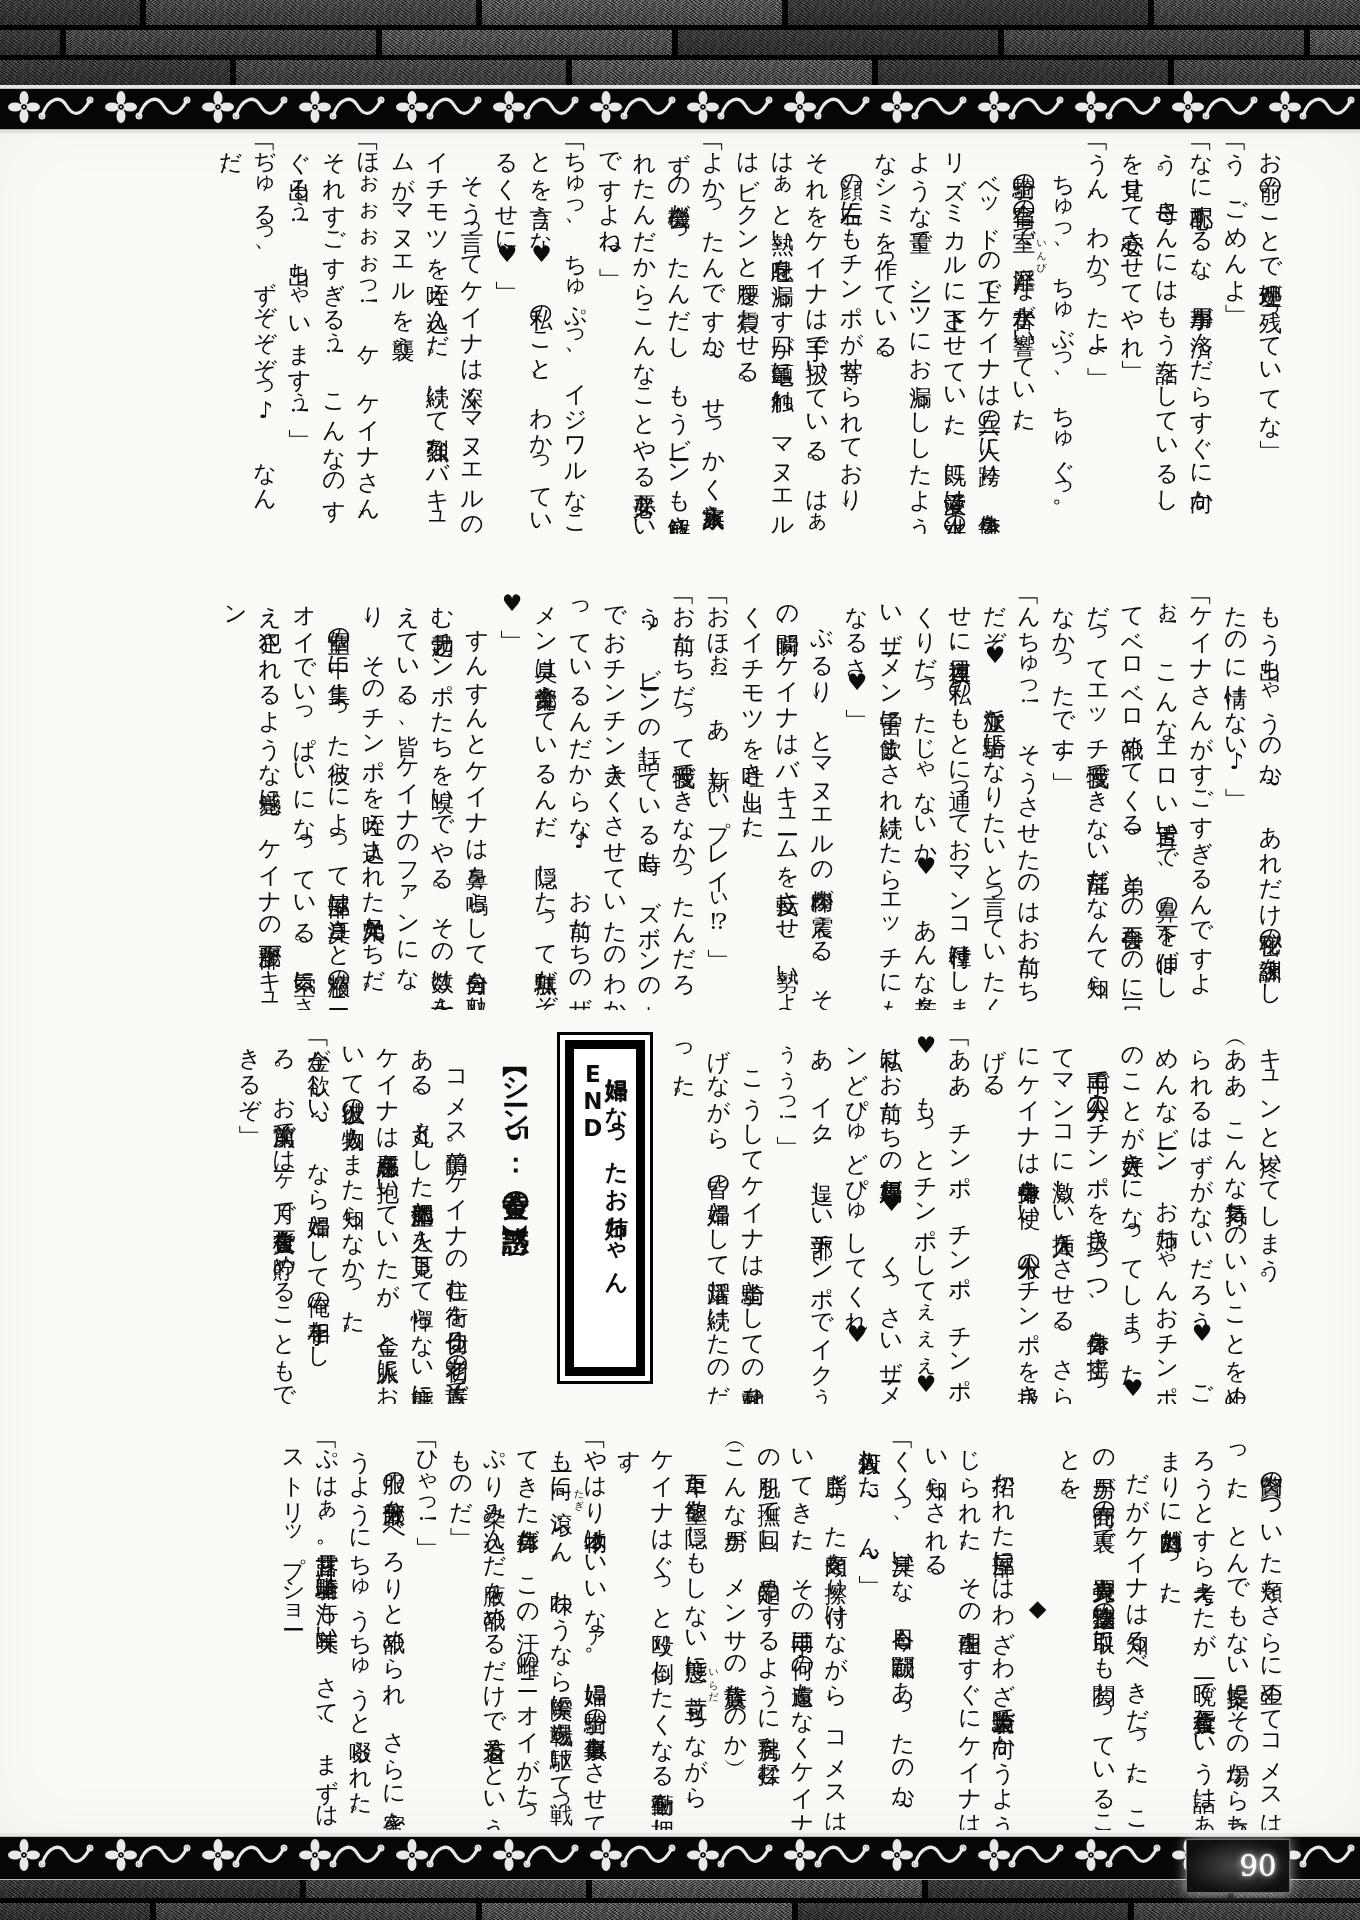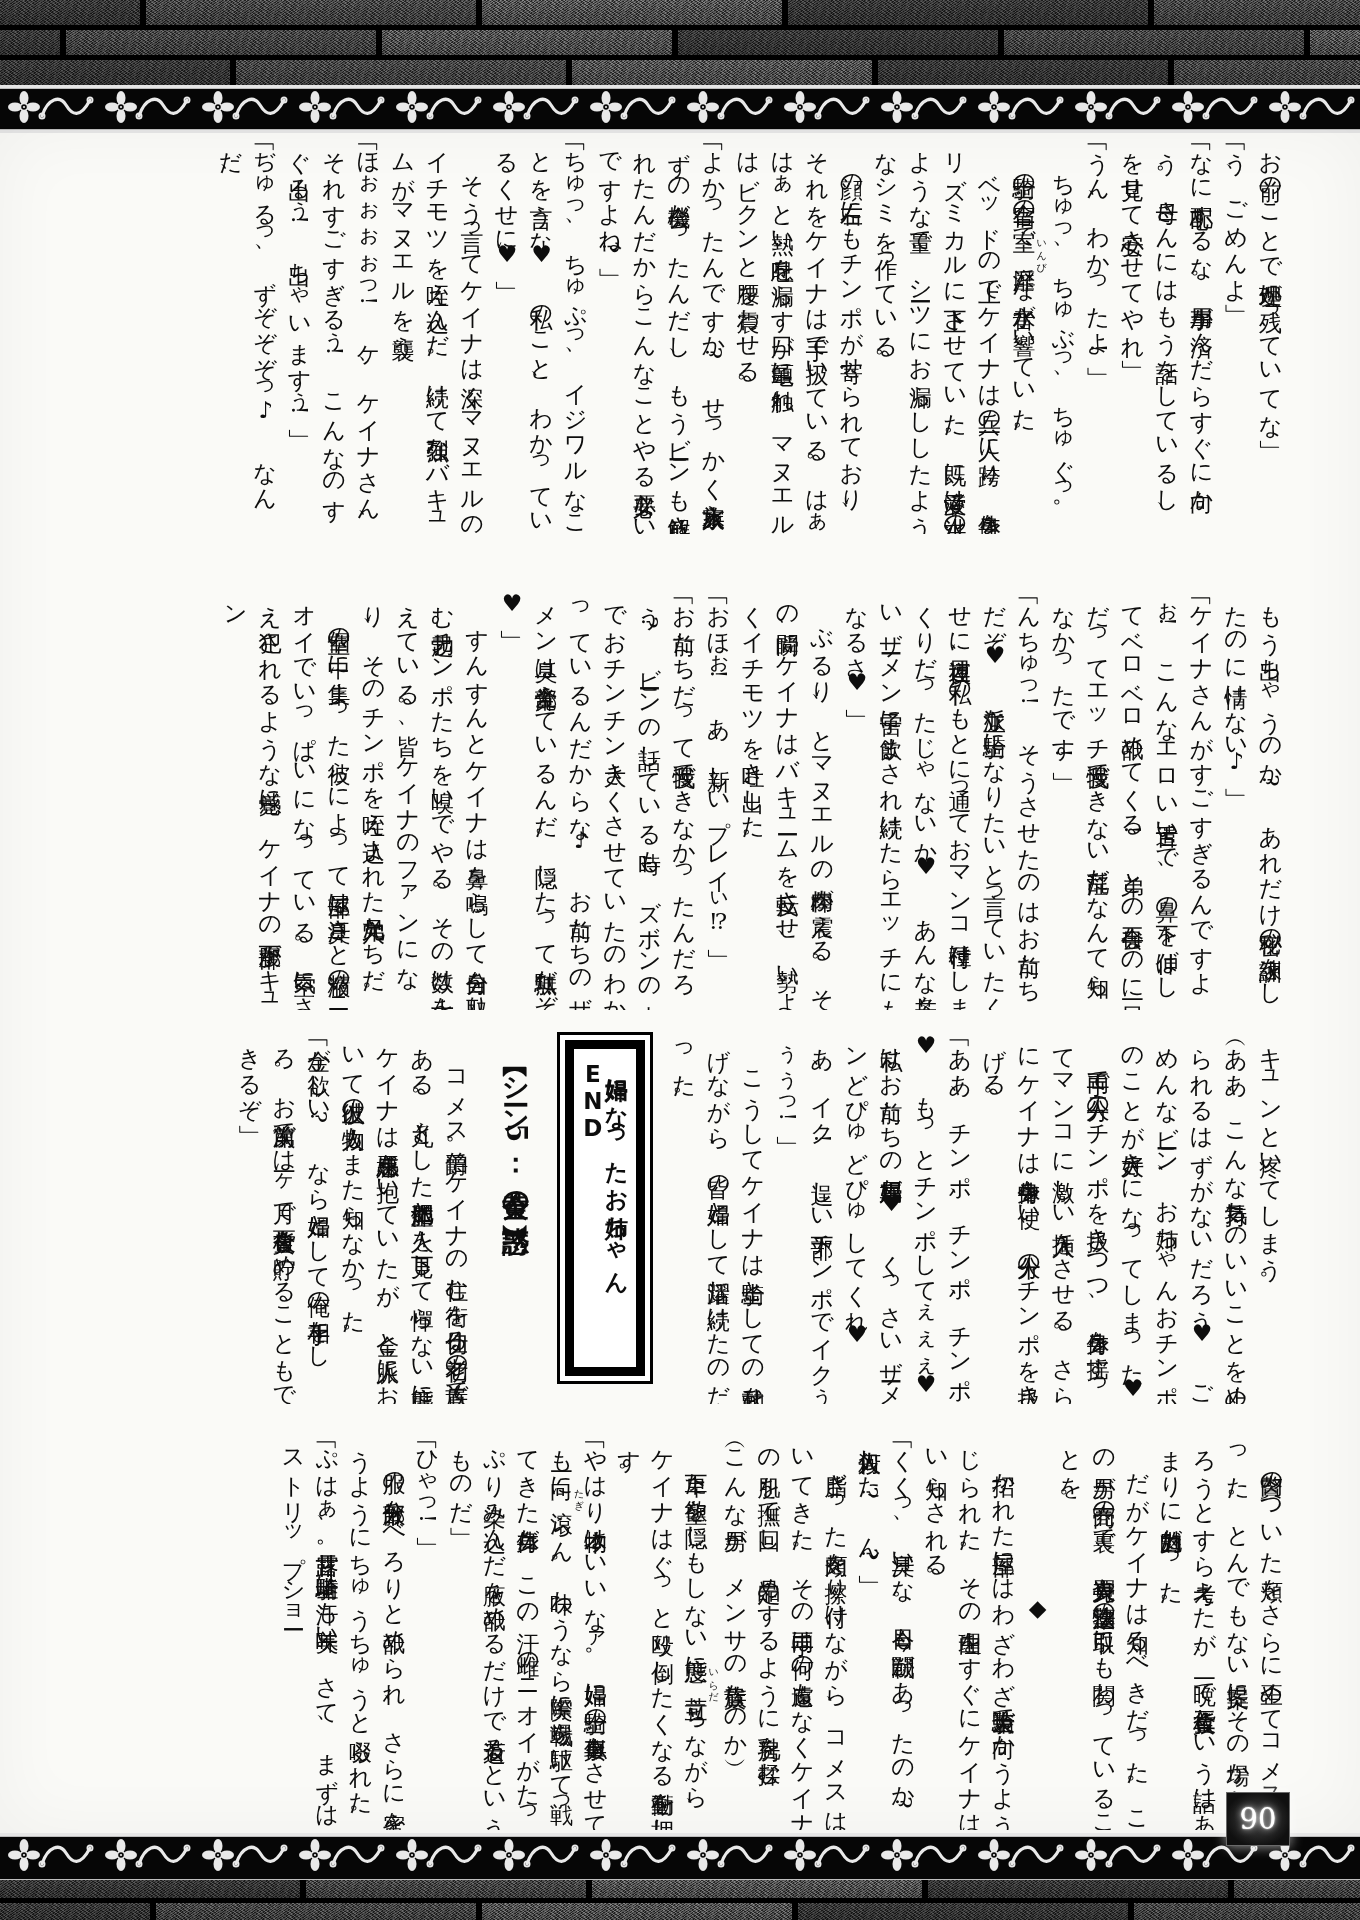--- a/index.html
+++ b/index.html
@@ -39,24 +39,24 @@
   
   .end-box{box-sizing:border-box;height:352px;margin:0 14px 0 24px;border:3px solid #000;
            padding:5px;background:#fff;}
   .end-inner{box-sizing:border-box;height:100%;border:9px solid #000;padding:12px 7px;
              font-family:"DejaVu Sans","Liberation Sans",sans-serif;font-weight:700;
              font-size:23px;line-height:1.05;text-orientation:upright;letter-spacing:1px;}
   
   .scene-heading{margin:0 18px 0 24px;padding:0;font-size:27px;font-weight:700;
                  text-indent:26px;letter-spacing:1px;}
   
-  .page-number-plate{position:absolute;top:1792px;right:70px;width:62px;height:52px;
+  .page-number-plate{position:absolute;top:1839px;right:70px;width:62px;height:52px;
     background:radial-gradient(ellipse at center,#4a4a4a 0%,#101010 75%);
     border:1px solid #6a6a6a;box-shadow:0 0 12px rgba(255,255,255,.65);
-    display:flex;align-items:center;justify-content:center;z-index:5;}
+    display:flex;align-items:center;justify-content:center;z-index:5;padding-left:40px;}
   .page-number{color:#fff;font-size:29px;font-family:"DejaVu Serif","Liberation Serif",serif;
     text-shadow:0 0 7px #fff,0 0 2px #fff;}
   .paper-vignette{position:absolute;top:127px;left:0;width:1360px;height:1706px;
     box-shadow:inset 0 0 70px rgba(0,0,0,.045);pointer-events:none;}
 </style>
 </head>
 <body>
 
 <div class="page">
   <div class="bricks" id="bricks-top">

